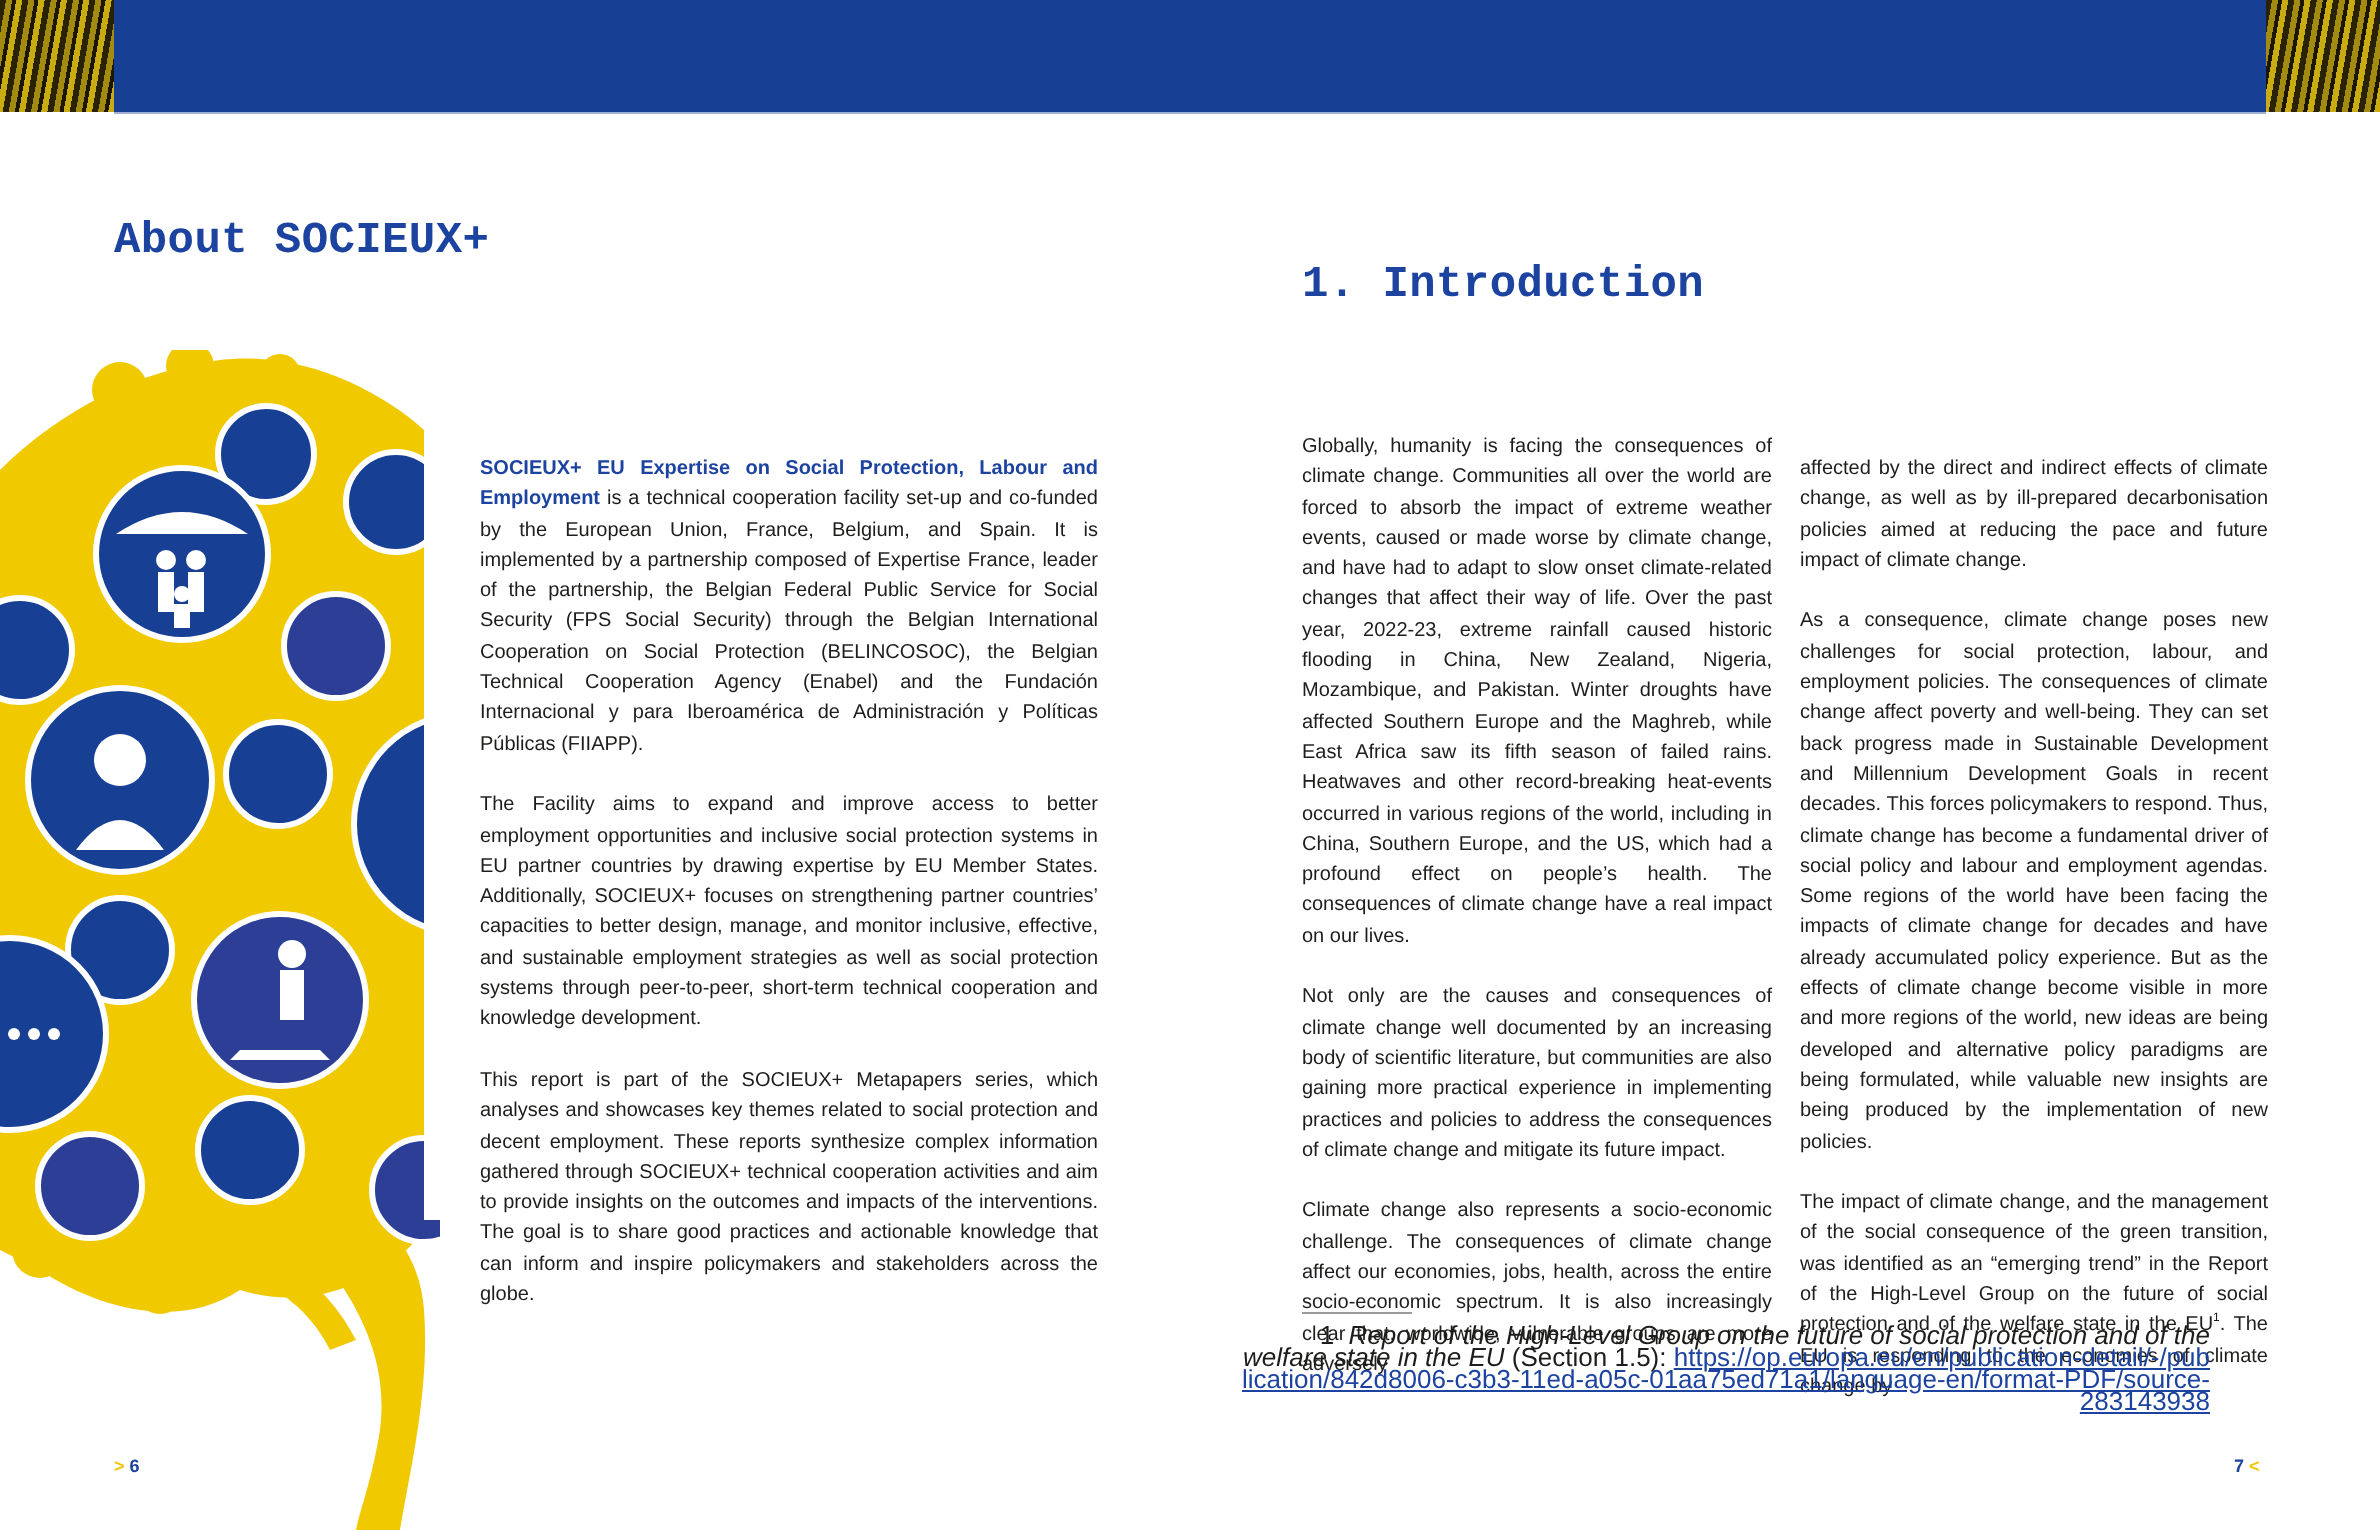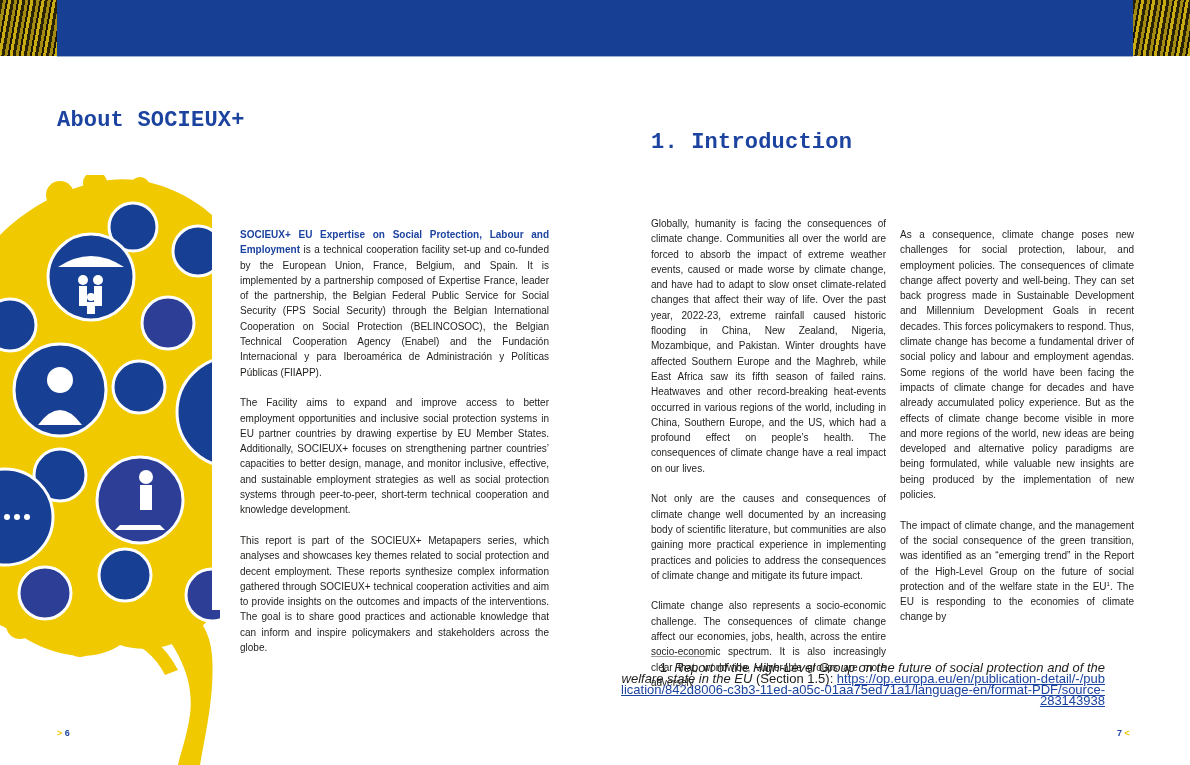--- a/index.html
+++ b/index.html
@@ -105,20 +105,21 @@
 
 <h1 class="title" id="title-right">1. Introduction</h1>
 
 <div class="col" id="intro-col1">
   <p>Globally, humanity is facing the consequences of climate change. Communities all over the world are forced to absorb the impact of extreme weather events, caused or made worse by climate change, and have had to adapt to slow onset climate-related changes that affect their way of life. Over the past year, 2022-23, extreme rainfall caused historic flooding in China, New Zealand, Nigeria, Mozambique, and Pakistan. Winter droughts have affected Southern Europe and the Maghreb, while East Africa saw its fifth season of failed rains. Heatwaves and other record-breaking heat-events occurred in various regions of the world, including in China, Southern Europe, and the US, which had a profound effect on people’s health. The consequences of climate change have a real impact on our lives.</p>
   <p>Not only are the causes and consequences of climate change well documented by an increasing body of scientific literature, but communities are also gaining more practical experience in implementing practices and policies to address the consequences of climate change and mitigate its future impact.</p>
   <p>Climate change also represents a socio-economic challenge. The consequences of climate change affect our economies, jobs, health, across the entire socio-economic spectrum. It is also increasingly clear that, worldwide, vulnerable groups are more adversely</p>
 </div>
 
 <div class="col" id="intro-col2">
+  <p>affected by the direct and indirect effects of climate change, as well as by ill-prepared decarbonisation policies aimed at reducing the pace and future impact of climate change.</p>
   <p>As a consequence, climate change poses new challenges for social protection, labour, and employment policies. The consequences of climate change affect poverty and well-being. They can set back progress made in Sustainable Development and Millennium Development Goals in recent decades. This forces policymakers to respond. Thus, climate change has become a fundamental driver of social policy and labour and employment agendas. Some regions of the world have been facing the impacts of climate change for decades and have already accumulated policy experience. But as the effects of climate change become visible in more and more regions of the world, new ideas are being developed and alternative policy paradigms are being formulated, while valuable new insights are being produced by the implementation of new policies.</p>
   <p><span>The impact of climate change, and the management of the social consequence of the green transition, was identified as an “emerging trend” in the Report of the High-Level Group on the future of social protection and of the welfare state in the EU</span><sup>1</sup><span>. The EU is responding to the economies of climate change by</span></p>
 </div>
 
 <div class="fn-rule"></div>
 <div class="footnote">
   <span>1</span>&nbsp;
   <em>Report of the High-Level Group on the future of social protection and of the welfare state in the EU</em><span> (Section 1.5): </span><a>https://op.europa.eu/en/publication-detail/-/publication/842d8006-c3b3-11ed-a05c-01aa75ed71a1/language-en/format-PDF/source-283143938</a>
 </div>
 

